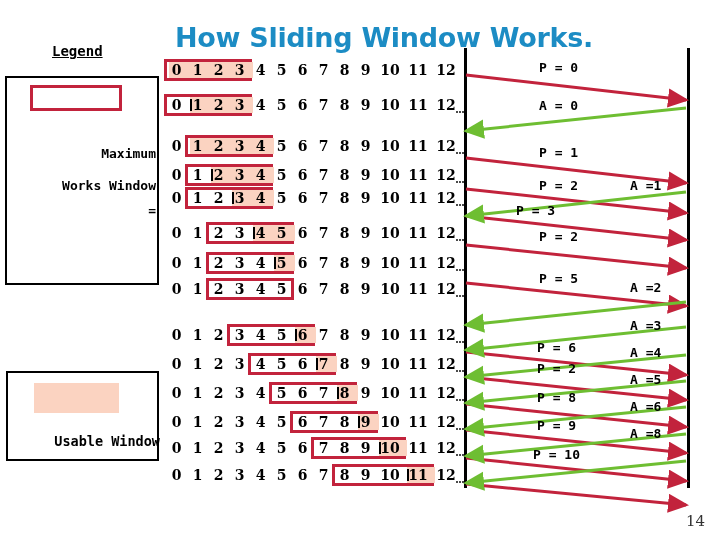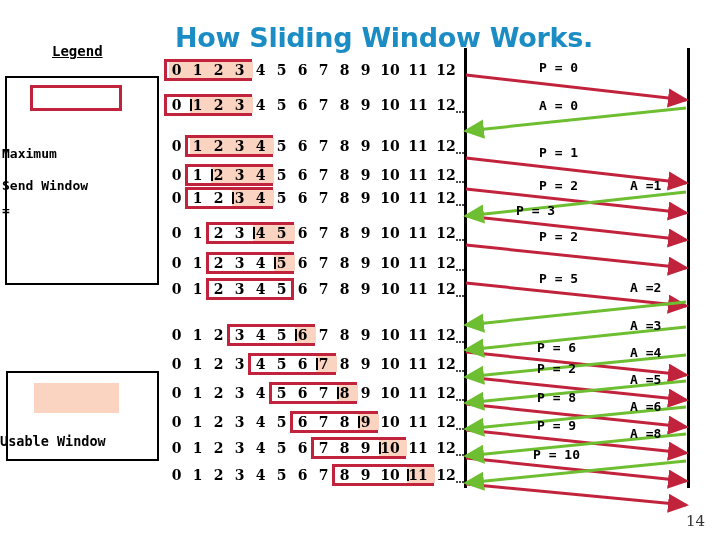--- a/index.html
+++ b/index.html
@@ -31,21 +31,21 @@
   #legend-box-2{left:6px;top:371px;width:153px;height:90px;}
   .swatch-outline{
     position:absolute;left:30px;top:85px;width:92px;height:26px;
     border:3px solid #C2233C;box-sizing:border-box;background:#fff;
   }
   .swatch-fill{
     position:absolute;left:34px;top:383px;width:85px;height:30px;
     background:#FBD3C1;
   }
   .legend-text{
-    position:absolute;width:154px;text-align:left;
+    position:absolute;width:154px;text-align:right;
     font-family:"DejaVu Sans Mono", monospace;
     font-size:13px;font-weight:bold;color:#000;white-space:nowrap;
   }
   .lt1{left:2px;top:146px;}
   .lt2{left:2px;top:178px;}
   .lt3{left:2px;top:203px;}
   .lt4{left:0px;top:222px;font-size:12.5px;width:160px;}
   .lt5{left:2px;top:248px;}
   .lt6{left:0px;top:433px;width:160px;font-size:13.5px;}
 
@@ -100,21 +100,21 @@
 
 <div id="stage">
 
   <div class="title">How Sliding Window Works.</div>
 
   <div class="legend-title">Legend</div>
 
   <div class="legend-box" id="legend-box-1"></div>
   <div class="swatch-outline"></div>
   <div class="legend-text lt1">Maximum</div>
-  <div class="legend-text lt2">Send Window</div>
+  <div class="legend-text lt2">Works Window</div>
   <div class="legend-text lt3">=</div>
 
   <div class="legend-box" id="legend-box-2"></div>
   <div class="swatch-fill"></div>
   <div class="legend-text lt6">Usable Window</div>
 
   <div id="rows">
       <div class="row" style="top: 58px;">
         <div class="win" style="left: -2px; width: 88px;">
           <div class="win-fill" style="left: 2px; width: 84px;"></div>

